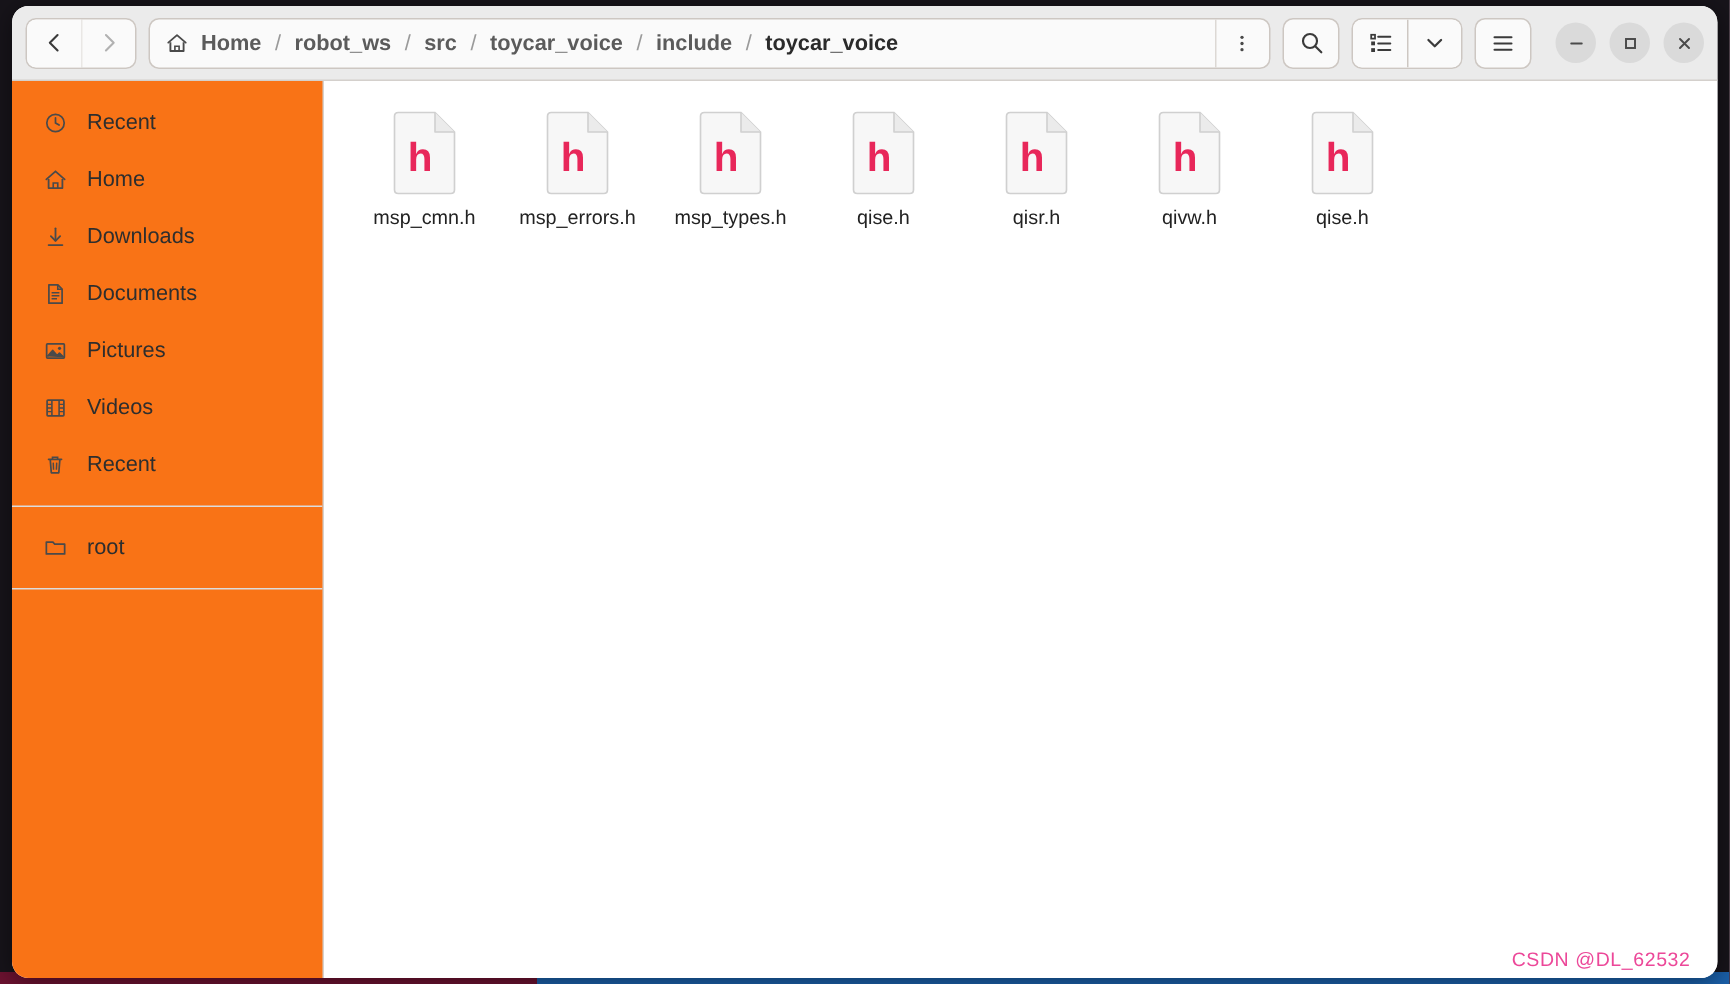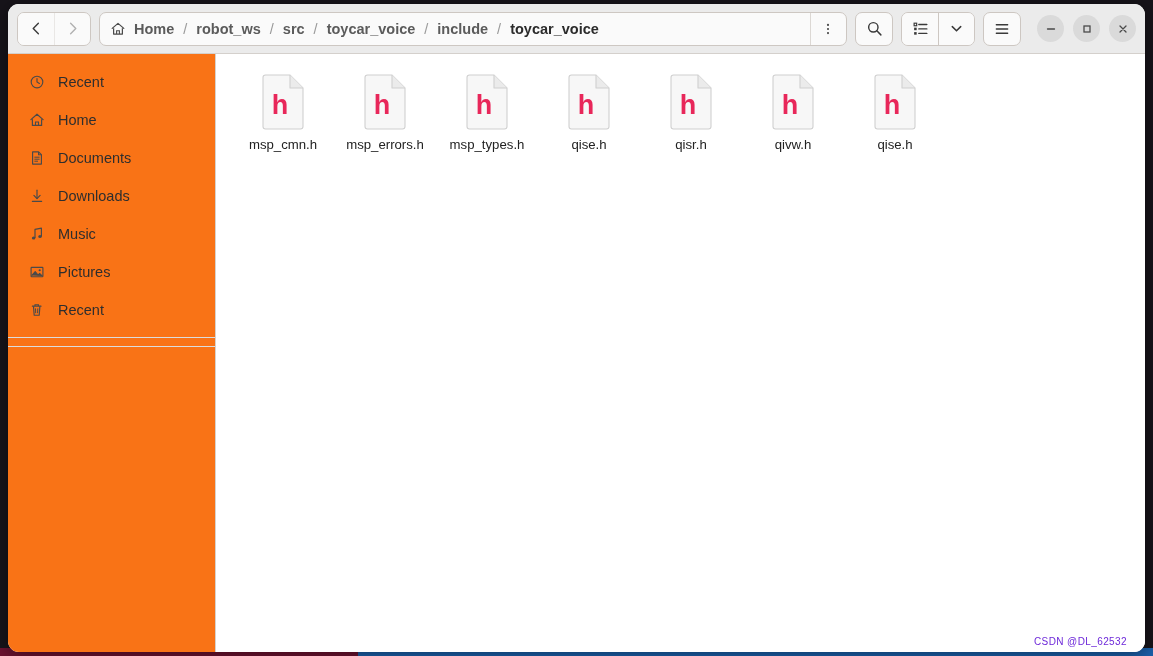--- a/index.html
+++ b/index.html
@@ -270,22 +270,22 @@
     text-align: center;
     line-height: 16px;
     word-break: break-all;
     max-width: 92px;
   }
 
   .watermark {
     position: absolute;
     right: 18px;
     bottom: 5px;
-    font-size: 10px;
-    color: #6d28d9;
+    font-size: 13px;
+    color: #ec4899;
     letter-spacing: 0.4px;
     user-select: none;
   }
 </style>
 </head>
 <body>
 
 <div id="desktop-backdrop"></div>
 <div id="terminal-behind"></div>
 <div id="right-dark-strip"></div>
@@ -409,76 +409,84 @@
             <path d="M3.4 7.3 L3.4 13.4 L12.6 13.4 L12.6 7.3" fill="none" stroke="#4a4a4a" stroke-width="1.2" stroke-linejoin="round"></path>
             <path d="M6.5 13.4 L6.5 10 L9.5 10 L9.5 13.4" fill="none" stroke="#4a4a4a" stroke-width="1.1"></path>
           </svg>
         </span>
         <span class="side-label">Home</span>
       </div>
 
       <div class="side-item">
         <span class="side-icon">
           <svg width="16" height="16" viewBox="0 0 16 16">
+            <path d="M8 2.2 L8 10.4" stroke="#4a4a4a" stroke-width="1.2" stroke-linecap="round"></path>
+            <path d="M4.9 7.4 L8 10.6 L11.1 7.4" fill="none" stroke="#4a4a4a" stroke-width="1.2" stroke-linecap="round" stroke-linejoin="round"></path>
+            <path d="M3.4 13.4 L12.6 13.4" stroke="#4a4a4a" stroke-width="1.2" stroke-linecap="round"></path>
+          </svg>
+        </span>
+        <span class="side-label">Downloads</span>
+      </div>
+
+      <div class="side-item">
+        <span class="side-icon">
+          <svg width="16" height="16" viewBox="0 0 16 16">
             <path d="M3.6 1.9 L9.6 1.9 L12.4 4.7 L12.4 14.1 L3.6 14.1 Z" fill="none" stroke="#4a4a4a" stroke-width="1.15" stroke-linejoin="round"></path>
             <path d="M9.5 2 L9.5 4.8 L12.3 4.8" fill="none" stroke="#4a4a4a" stroke-width="1.05"></path>
             <path d="M5.4 7.2 L10.6 7.2 M5.4 9.2 L10.6 9.2 M5.4 11.2 L9 11.2" stroke="#4a4a4a" stroke-width="1"></path>
           </svg>
         </span>
         <span class="side-label">Documents</span>
       </div>
 
-      <div class="side-item">
-        <span class="side-icon">
-          <svg width="16" height="16" viewBox="0 0 16 16">
-            <path d="M8 2.2 L8 10.4" stroke="#4a4a4a" stroke-width="1.2" stroke-linecap="round"></path>
-            <path d="M4.9 7.4 L8 10.6 L11.1 7.4" fill="none" stroke="#4a4a4a" stroke-width="1.2" stroke-linecap="round" stroke-linejoin="round"></path>
-            <path d="M3.4 13.4 L12.6 13.4" stroke="#4a4a4a" stroke-width="1.2" stroke-linecap="round"></path>
-          </svg>
-        </span>
-        <span class="side-label">Downloads</span>
-      </div>
-
-      <div class="side-item">
-        <span class="side-icon">
-          <svg width="16" height="16" viewBox="0 0 16 16">
-            <path d="M6 12 L6 3.4 L12.4 2.2 L12.4 10.4" fill="none" stroke="#4a4a4a" stroke-width="1.2" stroke-linejoin="round"></path>
-            <ellipse cx="4.6" cy="12.1" rx="1.75" ry="1.5" fill="#4a4a4a"></ellipse>
-            <ellipse cx="11" cy="10.5" rx="1.75" ry="1.5" fill="#4a4a4a"></ellipse>
-          </svg>
-        </span>
-        <span class="side-label">Music</span>
-      </div>
 
       <div class="side-item">
         <span class="side-icon">
           <svg width="16" height="16" viewBox="0 0 16 16">
             <rect x="2.1" y="3.3" width="11.8" height="9.4" fill="none" stroke="#4a4a4a" stroke-width="1.15" rx="0.6"></rect>
             <circle cx="10.7" cy="6.2" r="1.05" fill="#4a4a4a"></circle>
             <path d="M2.6 11.6 L6.2 7.6 L9.1 11 L10.6 9.4 L13.4 12.1" fill="#4a4a4a" stroke="#4a4a4a" stroke-width="1.05" stroke-linejoin="round"></path>
           </svg>
         </span>
         <span class="side-label">Pictures</span>
       </div>
 
+      <div class="side-item">
+        <span class="side-icon">
+          <svg width="16" height="16" viewBox="0 0 16 16">
+            <rect x="2.4" y="2.8" width="11.2" height="10.4" fill="none" stroke="#4a4a4a" stroke-width="1.15" rx="0.6"></rect>
+            <path d="M5.6 2.9 L5.6 13.1 M10.4 2.9 L10.4 13.1" stroke="#4a4a4a" stroke-width="1.05"></path>
+            <path d="M2.5 5.6 L5.5 5.6 M2.5 8 L5.5 8 M2.5 10.4 L5.5 10.4 M10.5 5.6 L13.5 5.6 M10.5 8 L13.5 8 M10.5 10.4 L13.5 10.4" stroke="#4a4a4a" stroke-width="0.95"></path>
+          </svg>
+        </span>
+        <span class="side-label">Videos</span>
+      </div>
 
       <div class="side-item">
         <span class="side-icon">
           <svg width="16" height="16" viewBox="0 0 16 16">
             <path d="M3.4 4.2 L12 4.2" stroke="#4a4a4a" stroke-width="1.2" stroke-linecap="round"></path>
             <path d="M6 4.1 L6 2.8 L9.4 2.8 L9.4 4.1" fill="none" stroke="#4a4a4a" stroke-width="1.1"></path>
             <path d="M4.5 4.4 L5.2 13.2 L10.2 13.2 L10.9 4.4" fill="none" stroke="#4a4a4a" stroke-width="1.15" stroke-linejoin="round"></path>
             <path d="M6.5 6.4 L6.7 11.2 M8.8 6.4 L8.6 11.2" stroke="#4a4a4a" stroke-width="1"></path>
           </svg>
         </span>
         <span class="side-label">Recent</span>
       </div>
 
       <div class="side-sep"></div>
 
+      <div class="side-item">
+        <span class="side-icon">
+          <svg width="16" height="16" viewBox="0 0 16 16">
+            <path d="M1.9 4.4 L6.3 4.4 L7.5 5.8 L14.1 5.8 L14.1 12.3 L1.9 12.3 Z" fill="none" stroke="#4a4a4a" stroke-width="1.15" stroke-linejoin="round"></path>
+          </svg>
+        </span>
+        <span class="side-label">root</span>
+      </div>
 
       <div class="side-sep"></div>
 
     </div>
 
     <div class="content">
       <div class="file-grid">
 
         <div class="file-item">
           <div class="file-icon-wrap">

